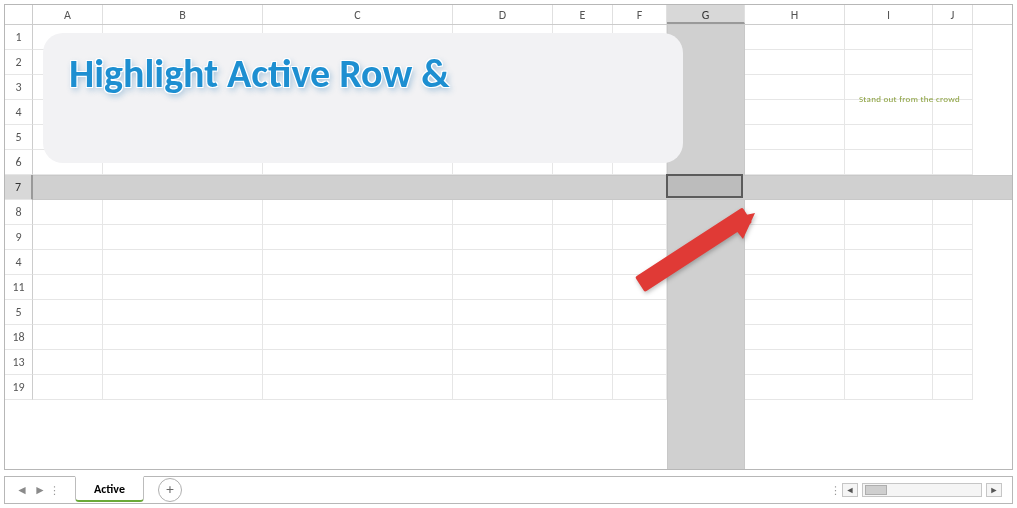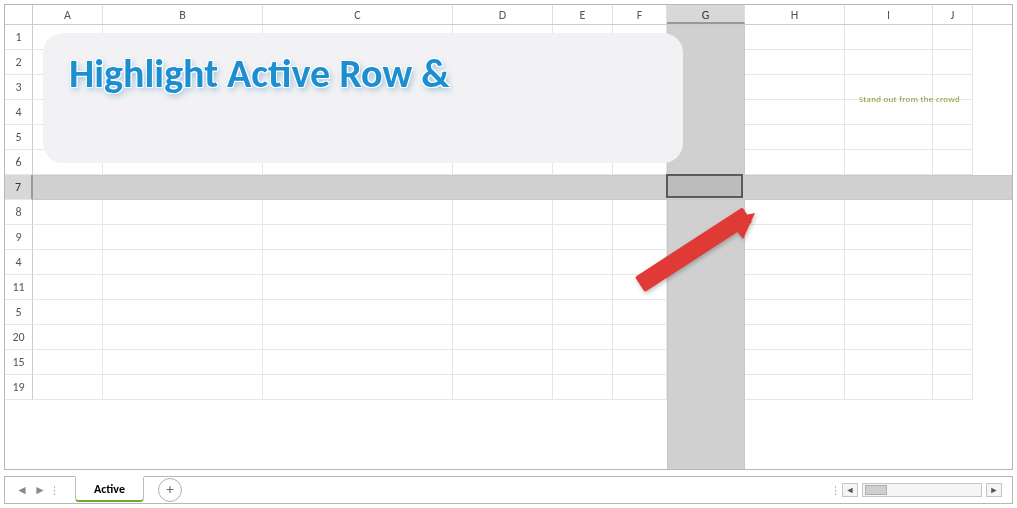--- a/index.html
+++ b/index.html
@@ -363,34 +363,34 @@
           <div class="cell" style="width: 190px;"></div>
           <div class="cell" style="width: 100px;"></div>
           <div class="cell" style="width: 60px;"></div>
           <div class="cell" style="width: 54px;"></div>
           <div class="cell" style="width: 78px;"></div>
           <div class="cell" style="width: 100px;"></div>
           <div class="cell" style="width: 88px;"></div>
           <div class="cell" style="width: 40px;"></div>
         </div>
         <div class="row">
-          <div class="row-head">20</div>
-          <div class="cell" style="width: 70px;"></div>
-          <div class="cell" style="width: 160px;"></div>
-          <div class="cell" style="width: 190px;"></div>
-          <div class="cell" style="width: 100px;"></div>
-          <div class="cell" style="width: 60px;"></div>
-          <div class="cell" style="width: 54px;"></div>
-          <div class="cell" style="width: 78px;"></div>
-          <div class="cell" style="width: 100px;"></div>
-          <div class="cell" style="width: 88px;"></div>
-          <div class="cell" style="width: 40px;"></div>
-        </div>
-        <div class="row">
-          <div class="row-head">15</div>
+          <div class="row-head">18</div>
+          <div class="cell" style="width: 70px;"></div>
+          <div class="cell" style="width: 160px;"></div>
+          <div class="cell" style="width: 190px;"></div>
+          <div class="cell" style="width: 100px;"></div>
+          <div class="cell" style="width: 60px;"></div>
+          <div class="cell" style="width: 54px;"></div>
+          <div class="cell" style="width: 78px;"></div>
+          <div class="cell" style="width: 100px;"></div>
+          <div class="cell" style="width: 88px;"></div>
+          <div class="cell" style="width: 40px;"></div>
+        </div>
+        <div class="row">
+          <div class="row-head">13</div>
           <div class="cell" style="width: 70px;"></div>
           <div class="cell" style="width: 160px;"></div>
           <div class="cell" style="width: 190px;"></div>
           <div class="cell" style="width: 100px;"></div>
           <div class="cell" style="width: 60px;"></div>
           <div class="cell" style="width: 54px;"></div>
           <div class="cell" style="width: 78px;"></div>
           <div class="cell" style="width: 100px;"></div>
           <div class="cell" style="width: 88px;"></div>
           <div class="cell" style="width: 40px;"></div>

